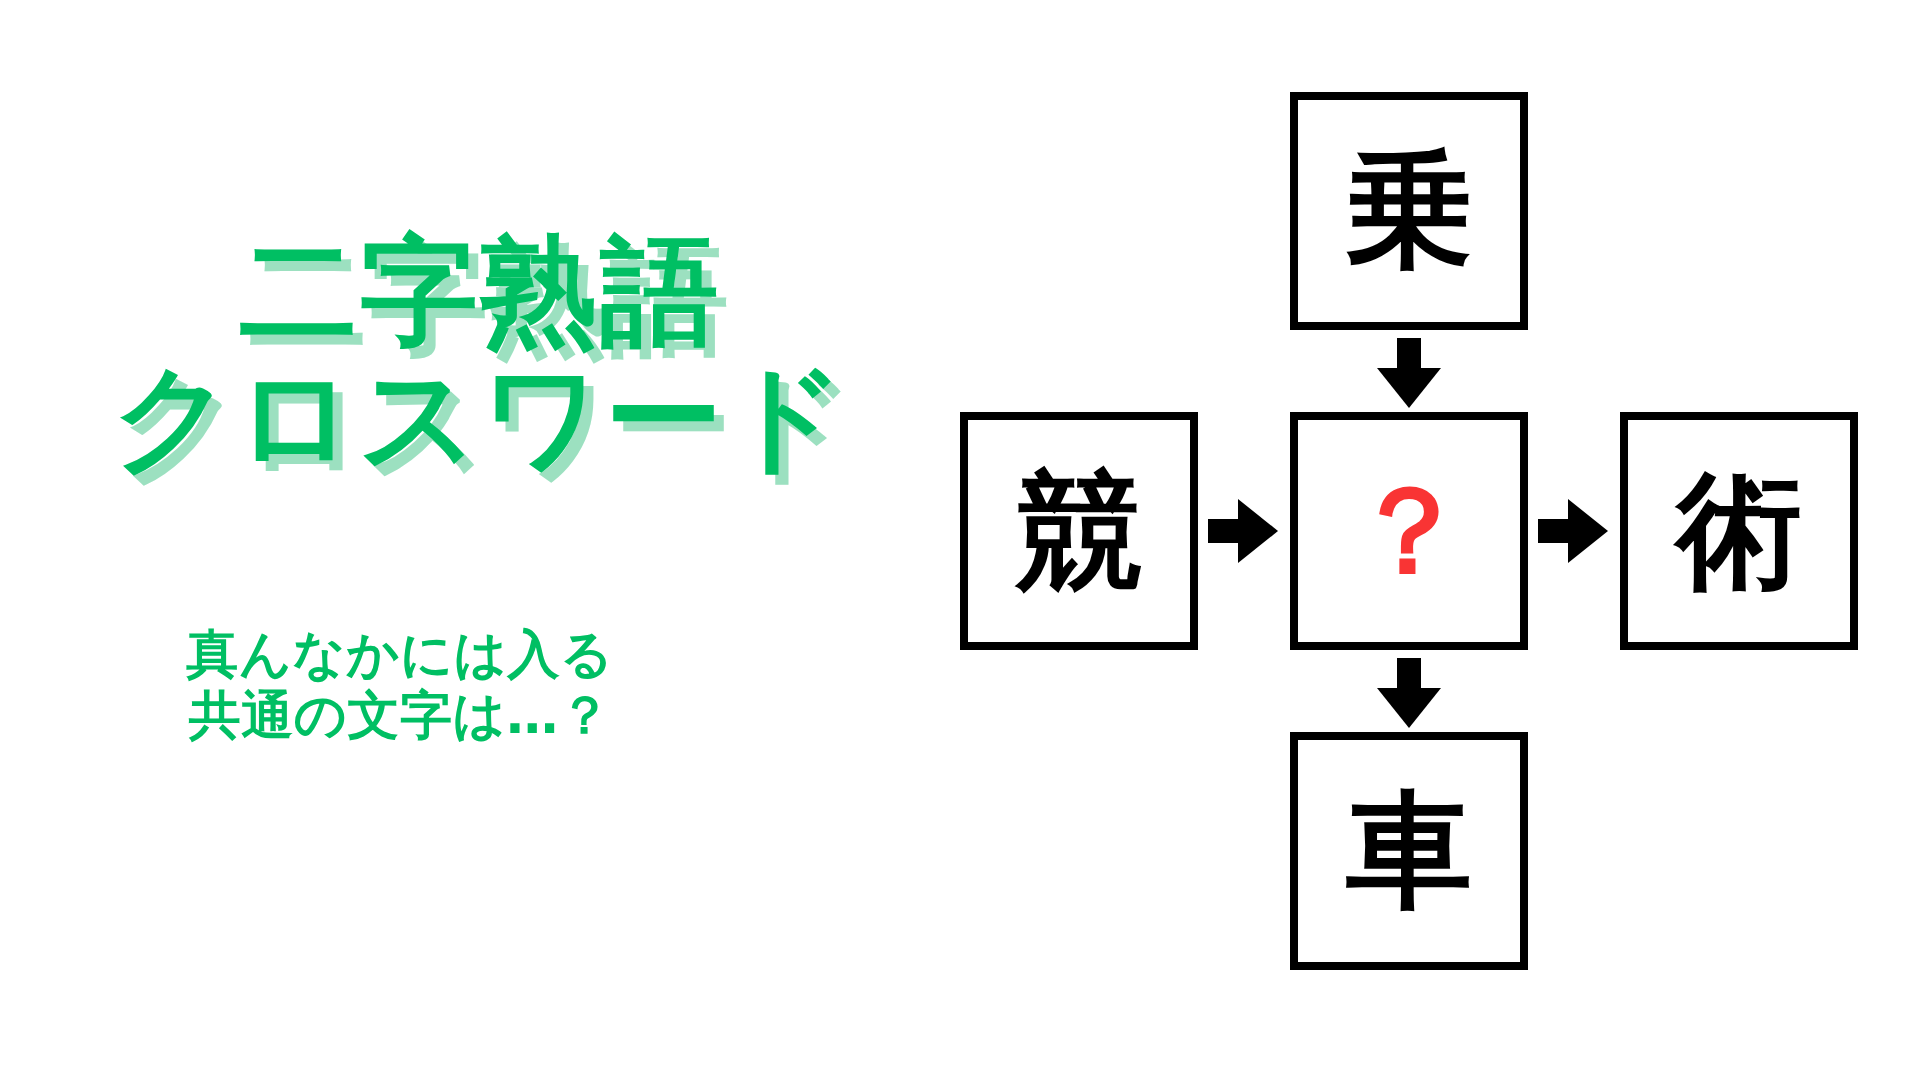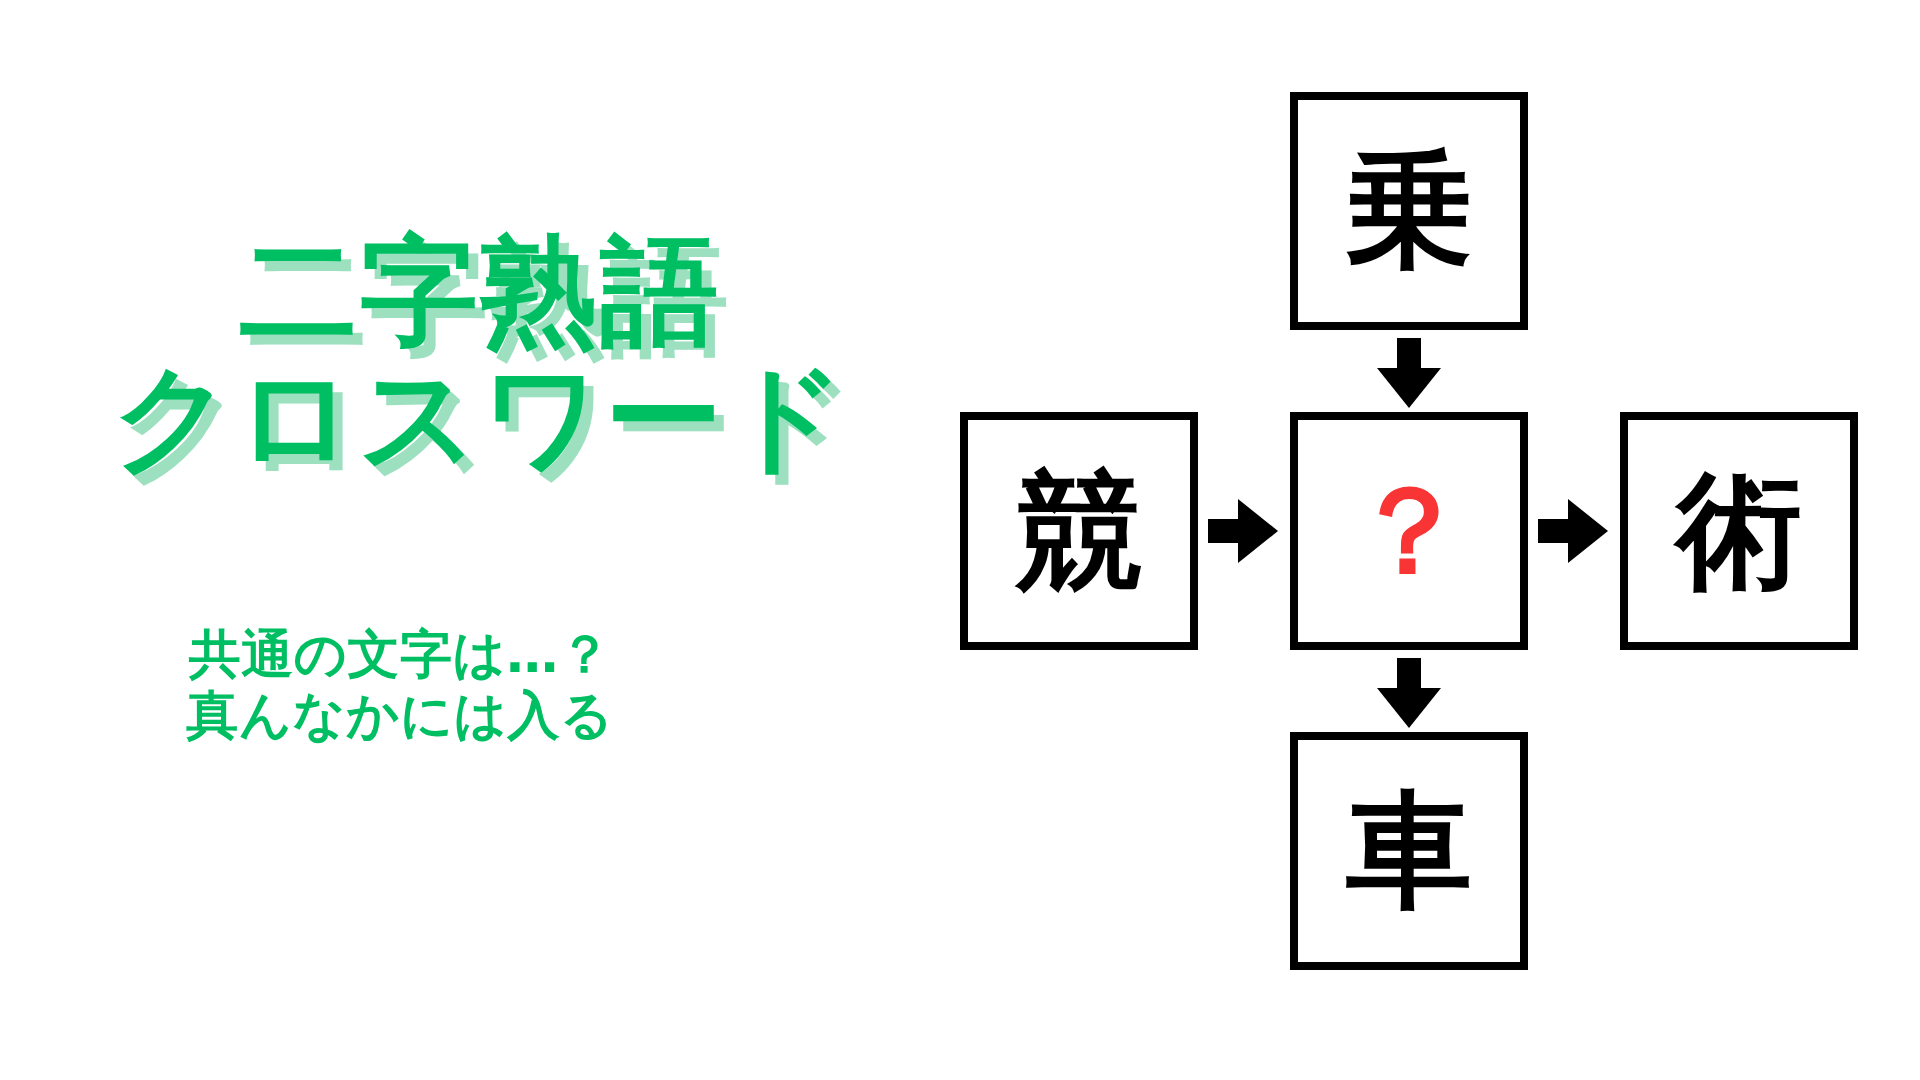--- a/index.html
+++ b/index.html
@@ -174,22 +174,22 @@
 <div id="stage">
 
   <div class="left-panel">
 
     <div class="title-block">
       <span class="title-line title-line-1">二字熟語</span>
       <span class="title-line title-line-2">クロスワード</span>
     </div>
 
     <div class="subtitle-block">
+      <span class="subtitle-line">真んなかには入る</span>
       <span class="subtitle-line">共通の文字は…？</span>
-      <span class="subtitle-line">真んなかには入る</span>
     </div>
 
   </div>
 
   <div class="crossword">
 
     <div class="cell cell-top">
       <span class="cell-glyph">乗</span>
     </div>
 

